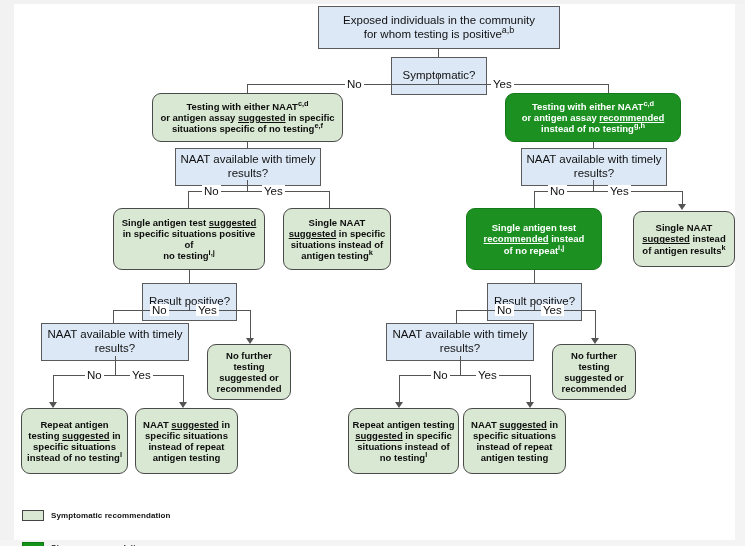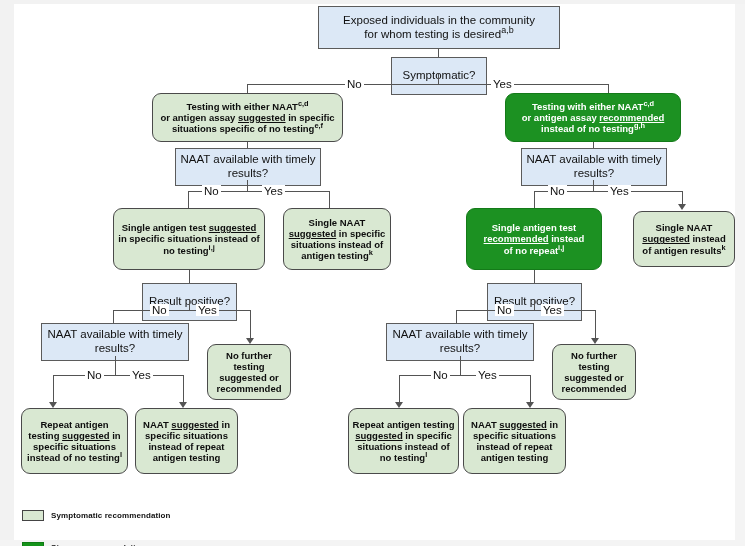--- a/index.html
+++ b/index.html
@@ -122,21 +122,21 @@
 <div id="canvas">
 
   <div class="page-edge-left"></div>
   <div class="page-edge-right"></div>
   <div class="page-edge-top"></div>
   <div class="page-edge-bot"></div>
 
   <div class="node n-blue" style="left:318px; top:6px; width:242px; height:43px;">
     <span class="txt">
       <span>Exposed individuals in the community</span><br>
-      <span>for whom testing is desired</span><sup>a,b</sup>
+      <span>for whom testing is positive</span><sup>a,b</sup>
     </span>
   </div>
 
   <div class="ln v" style="left:438px; top:49px; height:8px;"></div>
 
   <div class="node n-blue-q" style="left:391px; top:57px; width:96px; height:17px;">
     <span class="txt">Symptomatic?</span>
   </div>
 
   <div class="ln v" style="left:438px; top:74px; height:10px;"></div>
@@ -191,21 +191,21 @@
   <div class="ln h" style="left:534px; top:191px; width:148px;"></div>
   <div class="ln v" style="left:534px; top:191px; height:17px;"></div>
   <div class="ln v" style="left:682px; top:191px; height:14px;"></div>
   <div class="arrow" style="left:678px; top:204px;"></div>
   <div class="elabel" style="left:548px; top:185px;">No</div>
   <div class="elabel" style="left:608px; top:185px;">Yes</div>
 
   <div class="node n-cond" style="left:113px; top:208px; width:152px; height:62px;">
     <span class="txt">
       <span>Single antigen test  </span><span class="u">suggested</span><br>
-      <span>in specific situations instead of</span><br>
+      <span>in specific situations positive of</span><br>
       <span>no testing</span><sup>i,j</sup>
     </span>
   </div>
 
   <div class="node n-cond" style="left:283px; top:208px; width:108px; height:62px;">
     <span class="txt">
       <span>Single NAAT</span><br>
       <span class="u">suggested</span><span> in specific</span><br>
       <span>situations instead of</span><br>
       <span>antigen testing</span><sup>k</sup>

